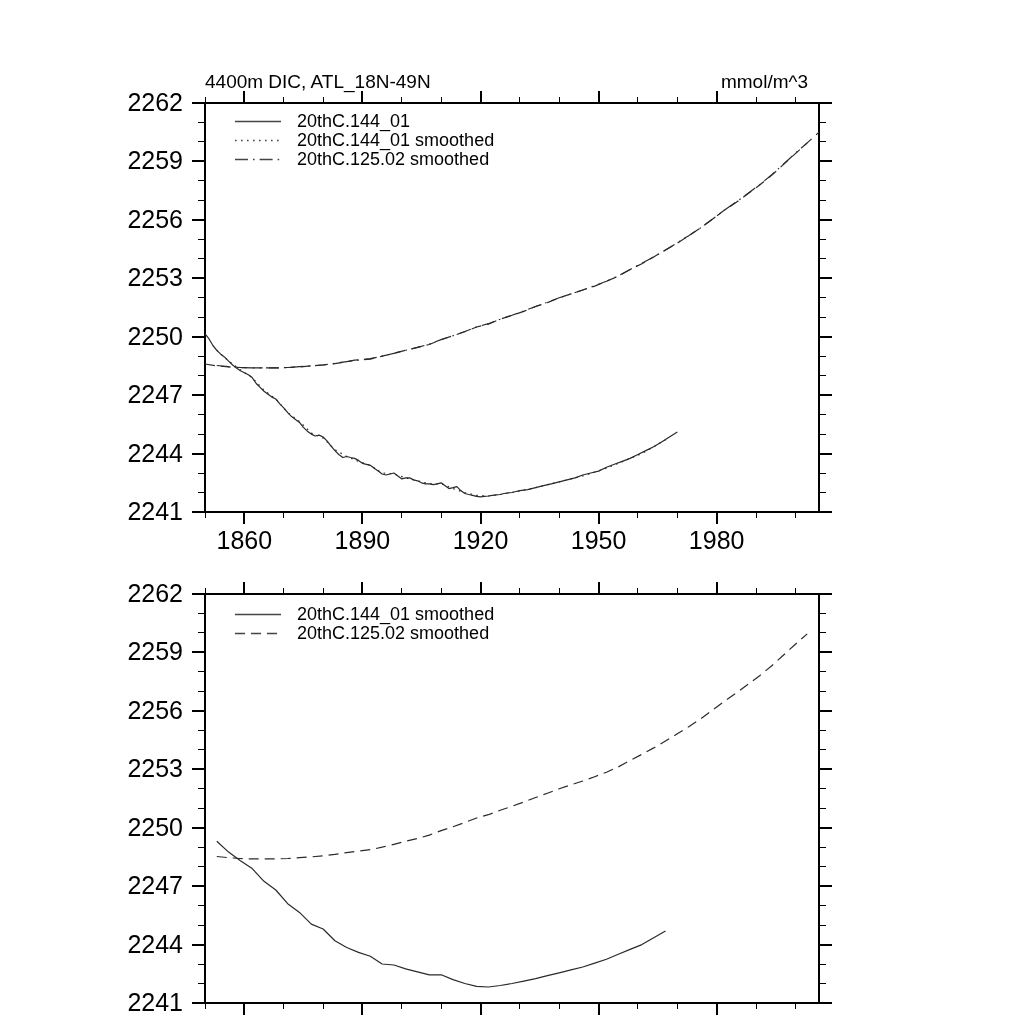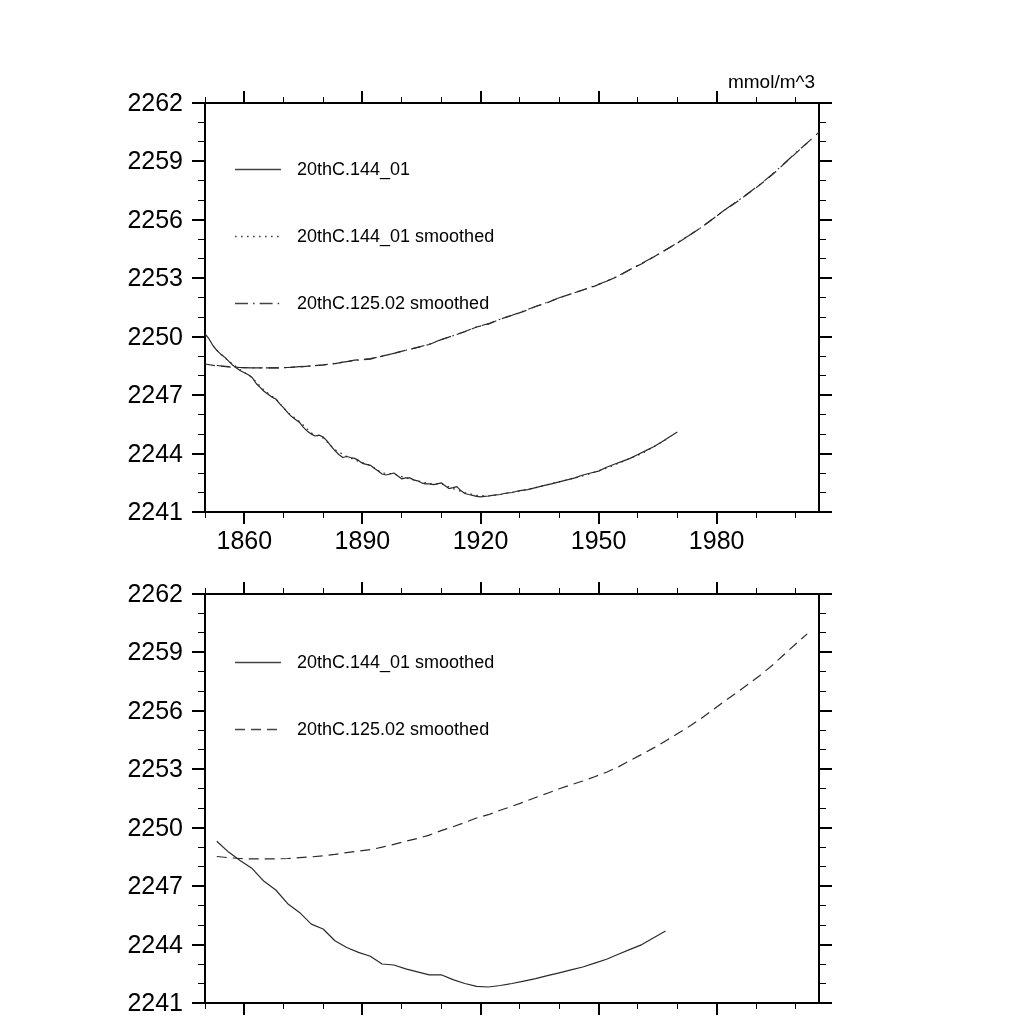--- a/index.html
+++ b/index.html
@@ -1,25 +1,25 @@
 <!DOCTYPE html>
 <html><head>
 <meta charset="utf-8">
 <style>
   html,body{margin:0;padding:0;background:#fff;}
   .page{position:relative;width:1024px;height:1024px;background:#ffffff;overflow:hidden;
         font-family:"Liberation Sans","DejaVu Sans",sans-serif;color:#000;}
   #plot-svg{position:absolute;left:0;top:0;}
   #plot-svg text{font-family:"Liberation Sans","DejaVu Sans",sans-serif;fill:#000;}
   .chart-title{position:absolute;left:205px;top:72px;font-size:19px;line-height:19px;white-space:nowrap;}
-  .chart-units{position:absolute;right:209px;top:72px;font-size:19px;line-height:19px;white-space:nowrap;text-align:center;}
+  .chart-units{position:absolute;right:216px;top:72px;font-size:19px;line-height:19px;white-space:nowrap;text-align:center;}
   .legend{position:absolute;left:233px;}
   .legend-top{top:112px;}
   .legend-bottom{top:605px;}
-  .legend-row{display:flex;align-items:center;height:19px;margin-top:48px;}
+  .legend-row{display:flex;align-items:center;height:19px;}
   .legend-row svg{display:block;margin-right:14px;}
   .legend-label{font-size:18px;line-height:19px;white-space:nowrap;color:#000;}
 </style>
 </head>
 <body>
 
 <div class="page">
 
   <svg id="plot-svg" width="1024" height="1024" viewBox="0 0 1024 1024">
       <rect x="205" y="103" width="614" height="409" fill="none" stroke="#000" stroke-width="2" shape-rendering="crispEdges"></rect>
@@ -198,20 +198,21 @@
       <line x1="819" y1="632.952380952381" x2="826" y2="632.952380952381" stroke="#000" stroke-width="1" shape-rendering="crispEdges"></line>
       <line x1="205" y1="613.4761904761905" x2="198" y2="613.4761904761905" stroke="#000" stroke-width="1" shape-rendering="crispEdges"></line>
       <line x1="819" y1="613.4761904761905" x2="826" y2="613.4761904761905" stroke="#000" stroke-width="1" shape-rendering="crispEdges"></line>
       <line x1="205" y1="594" x2="192" y2="594" stroke="#000" stroke-width="2" shape-rendering="crispEdges"></line>
       <line x1="819" y1="594" x2="832" y2="594" stroke="#000" stroke-width="2" shape-rendering="crispEdges"></line>
       <text x="183" y="602" text-anchor="end" font-size="25">2262</text>
       <polyline points="216.8,841.3 228.6,852.1 240.4,860.8 252.2,868.6 264.0,881.3 275.8,890.0 287.7,903.7 299.5,912.4 311.3,924.1 323.1,929.0 334.9,940.7 346.7,947.5 358.5,952.4 370.3,956.3 382.1,964.0 393.9,965.0 405.7,968.9 417.5,971.8 429.3,974.8 441.2,974.8 453.0,979.6 464.8,983.5 476.6,986.4 488.4,987.0 500.2,985.5 512.0,983.5 523.8,981.2 535.6,978.7 547.4,975.7 559.2,972.8 571.0,969.9 582.8,967.0 594.7,963.1 606.5,959.2 618.3,954.3 630.1,949.4 641.9,944.6 653.7,937.8 665.5,930.9" fill="none" stroke="#2a2a2a" stroke-width="1.2" stroke-linejoin="round"></polyline>
       <polyline points="216.8,856.5 228.6,857.7 240.4,858.5 252.2,858.9 264.0,858.9 275.8,858.9 287.7,858.5 299.5,857.7 311.3,856.9 323.1,855.8 334.9,854.4 346.7,852.6 358.5,851.1 370.3,849.7 382.1,847.2 393.9,844.3 405.7,841.3 417.5,838.4 429.3,835.1 441.2,830.6 453.0,826.7 464.8,822.5 476.6,818.0 488.4,814.7 500.2,810.2 512.0,806.3 523.8,802.0 535.6,797.5 547.4,793.2 559.2,788.8 571.0,784.9 582.8,781.0 594.7,776.7 606.5,772.2 618.3,766.9 630.1,760.5 641.9,754.3 653.7,747.9 665.5,741.0 677.3,733.8 689.1,726.4 700.9,718.6 712.7,709.9 724.5,701.1 736.3,692.9 748.2,684.2 760.0,675.4 771.8,665.7 783.6,655.0 795.4,644.2 807.2,633.9" fill="none" stroke="#2a2a2a" stroke-width="1.2" stroke-linejoin="round" stroke-dasharray="10 6"></polyline>
     </svg>
 
+  <div class="chart-title">4400m DIC, ATL_18N-49N</div>
   <div class="chart-units">mmol/m^3</div>
 
   <div class="legend legend-top">
     <div class="legend-row">
       <svg width="50" height="19">
         <line x1="2" y1="9.5" x2="48" y2="9.5" stroke="#444" stroke-width="1.3" stroke-dasharray="none"></line>
       </svg>
       <span class="legend-label">20thC.144_01</span>
     </div>
     <div class="legend-row">

